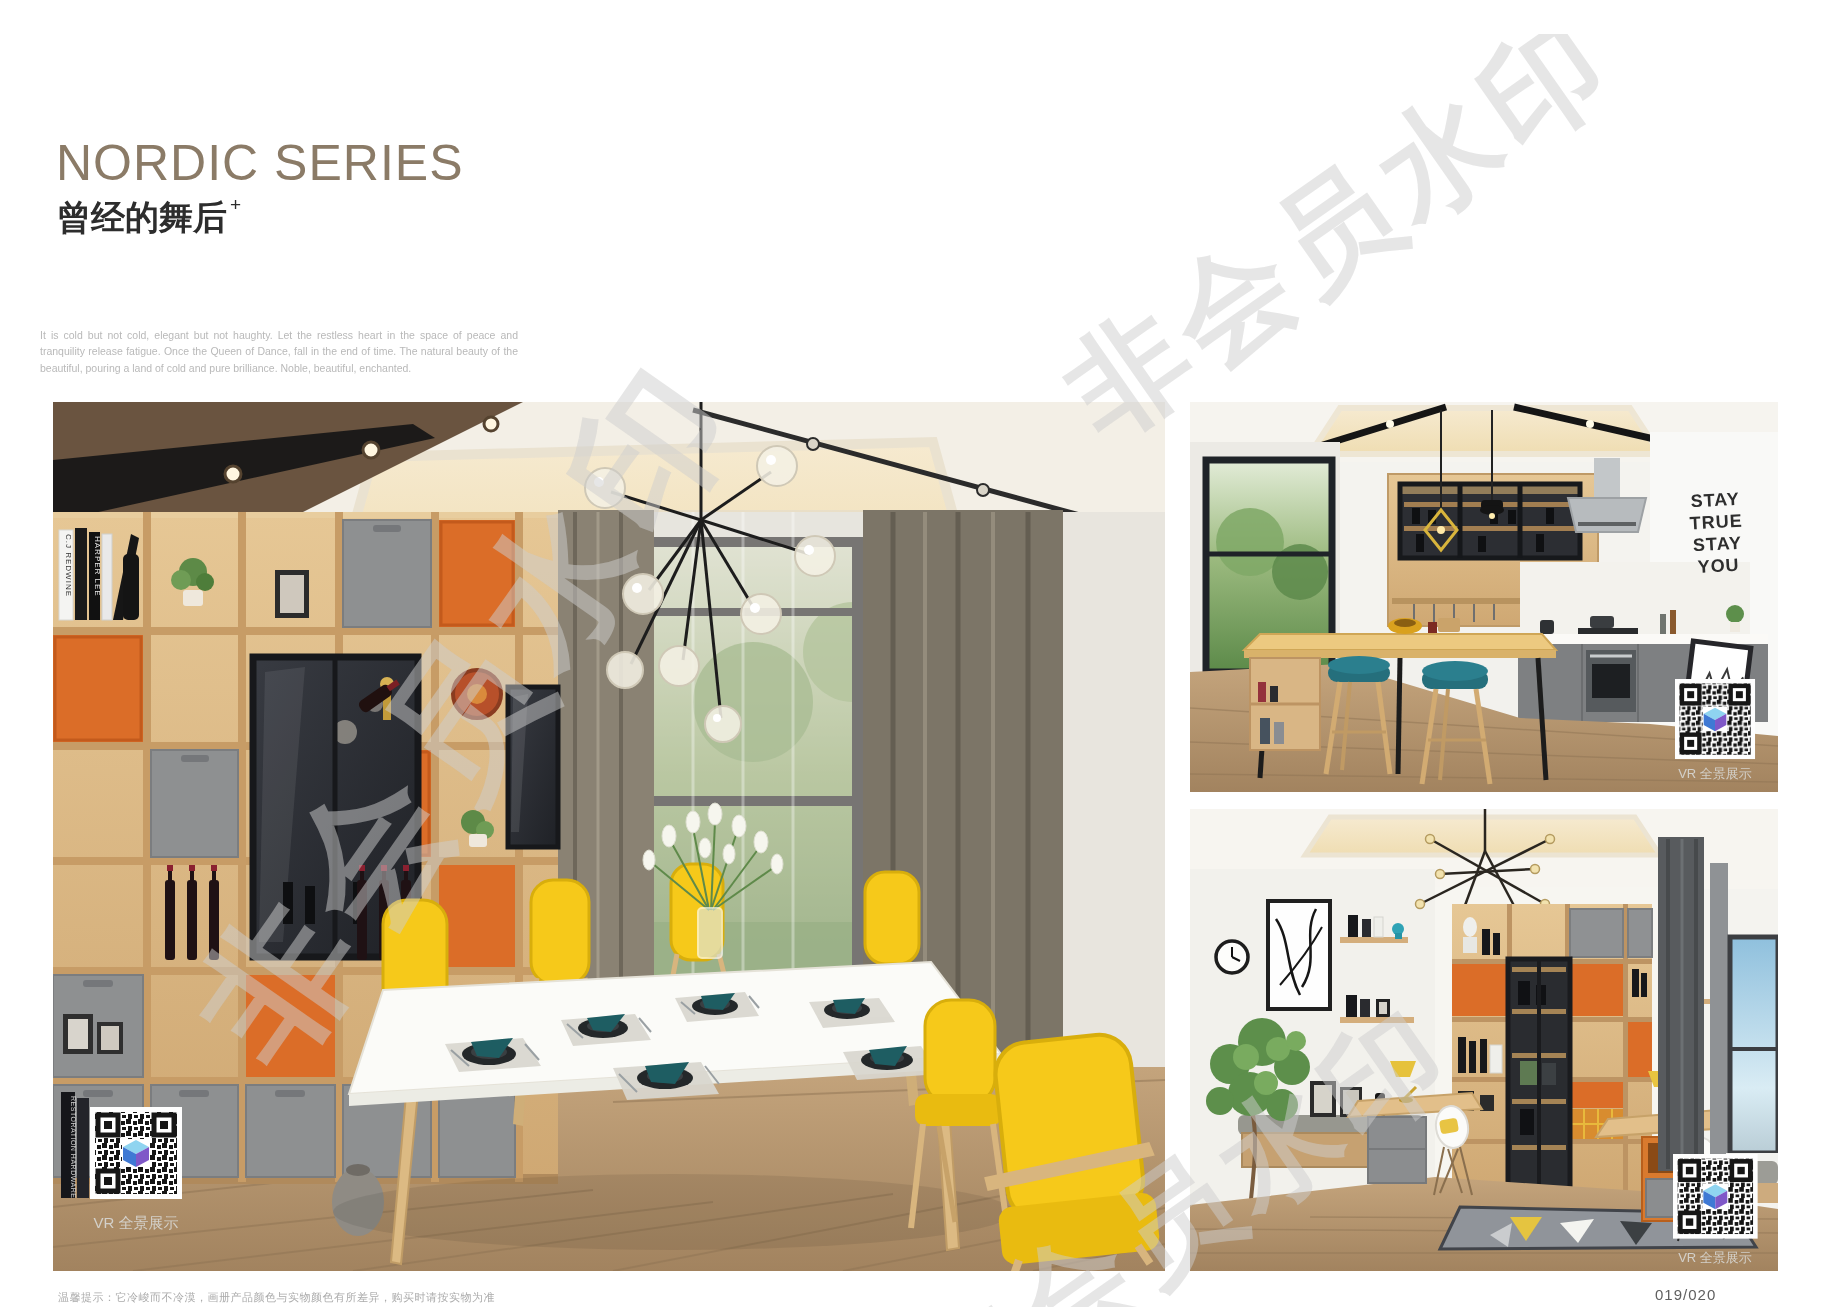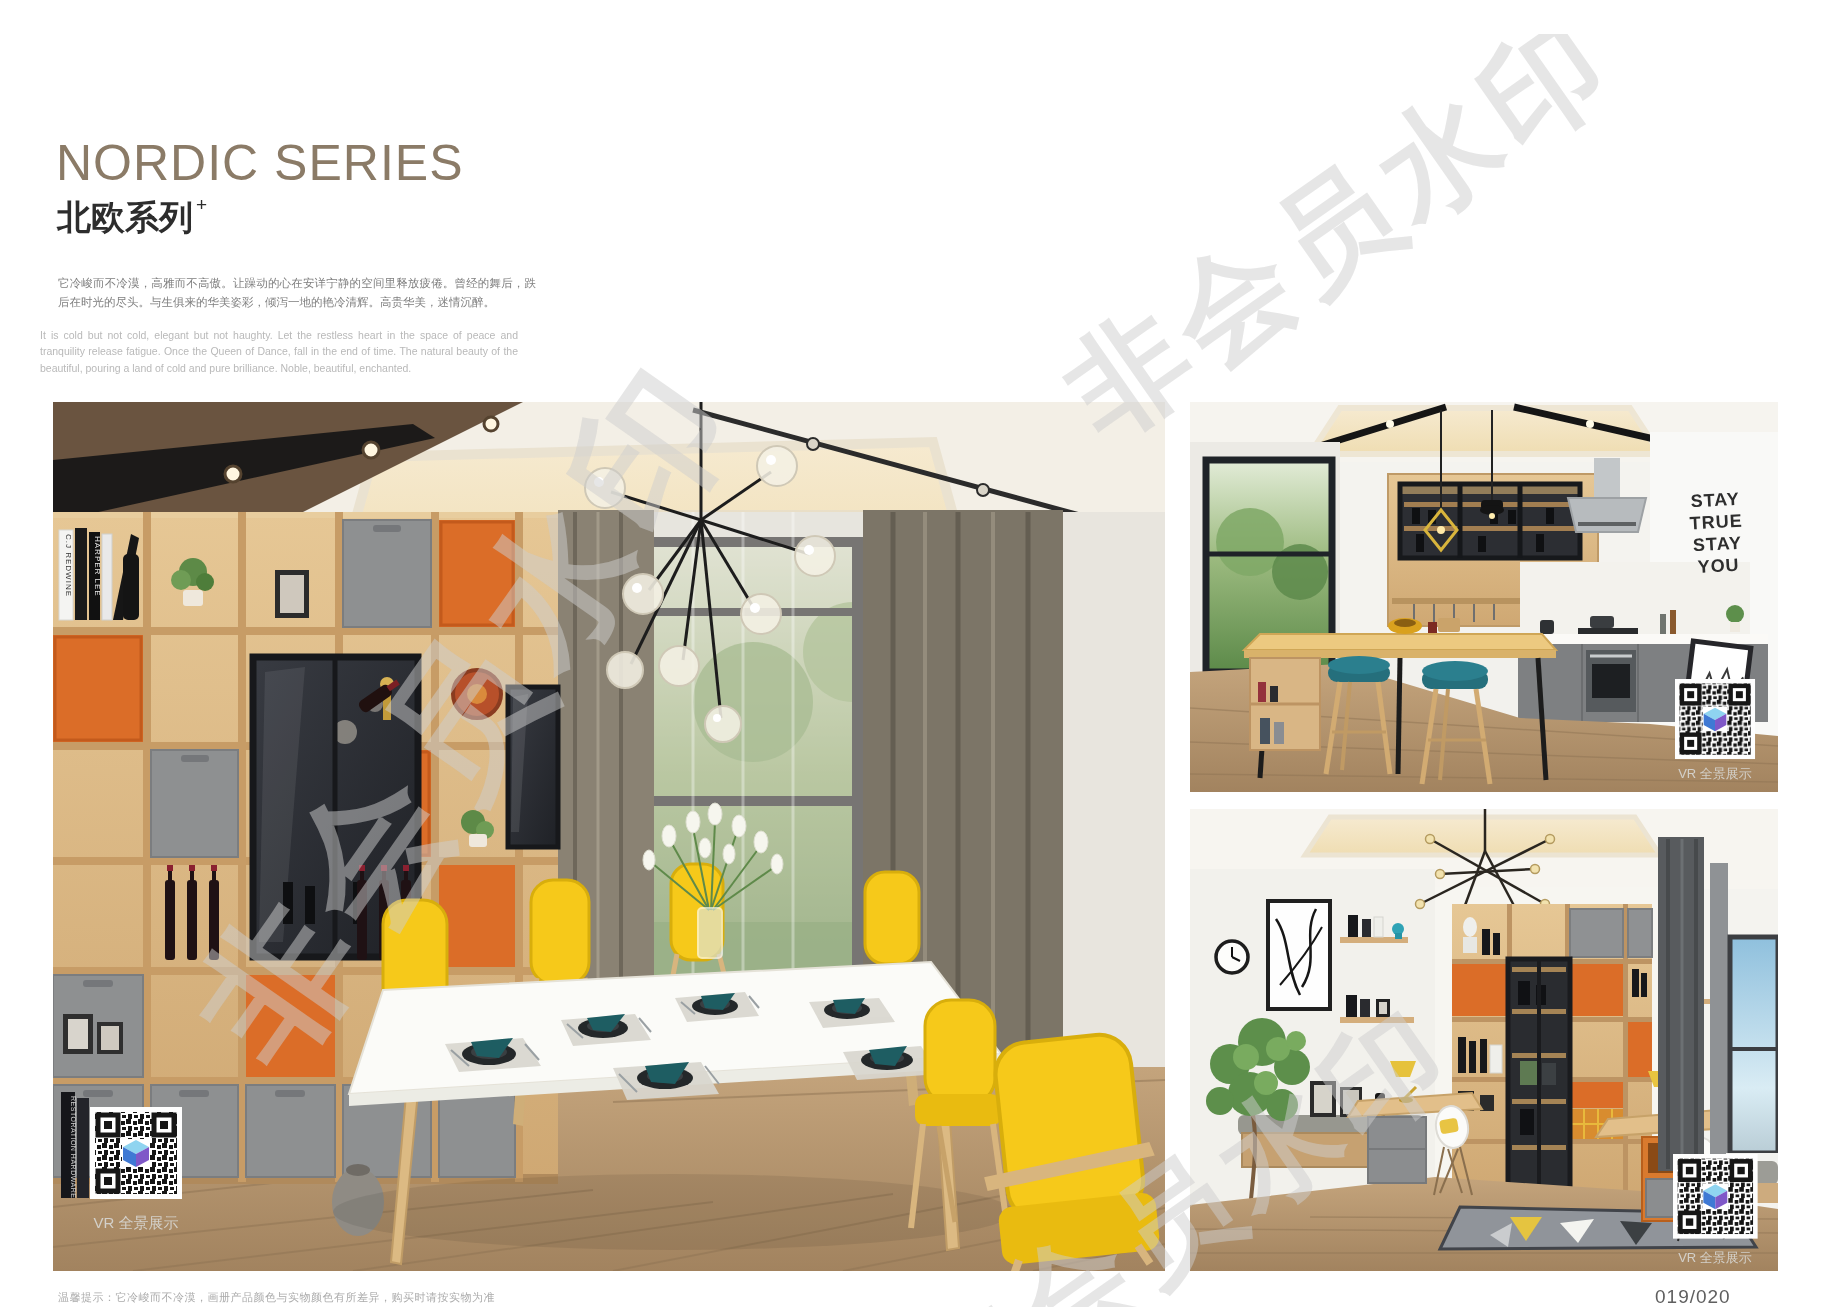--- a/index.html
+++ b/index.html
@@ -27,21 +27,21 @@
   .wm{position:absolute;z-index:3;color:rgba(205,205,205,0.5);font-weight:700;white-space:nowrap;
     pointer-events:none;transform-origin:center center;}
   #wm-left{left:470px;top:680px;font-size:150px;letter-spacing:12px;
     transform:translate(-50%,-50%) rotate(-55deg);}
   #wm-topright{left:1340px;top:195px;font-size:118px;letter-spacing:8px;
     transform:translate(-50%,-50%) rotate(-35deg);}
   #wm-bottom{left:1180px;top:1185px;font-size:118px;letter-spacing:8px;
     transform:translate(-50%,-50%) rotate(-35deg);}
   
   .disclaimer{position:absolute;left:58px;top:1256px;font-size:11px;color:#ababab;letter-spacing:.5px;}
-  .page-number{position:absolute;left:1655px;top:1252px;font-size:19px;color:#5f5f5f;letter-spacing:1px;}
+  .page-number{position:absolute;left:1655px;top:1252px;font-size:15px;color:#5f5f5f;letter-spacing:1px;}
 </style>
 </head>
 <body>
 
 <svg style="position:absolute;width:0;height:0" aria-hidden="true">
   <defs>
     <linearGradient id="gWood" x1="0" y1="0" x2="0" y2="1">
       <stop offset="0" stop-color="#e6c795"></stop>
         <stop offset="1" stop-color="#cfa873"></stop>
     </linearGradient>
@@ -74,23 +74,22 @@
       <rect x="2" y="7" width="4" height="5" fill="#161616"></rect>
       <rect x="8" y="8" width="4" height="3" fill="#161616"></rect>
     </pattern>
   </defs>
 </svg>
 
 <div class="page">
 
   <div class="title-en">NORDIC SERIES</div>
   <div class="title-cn">
-    <span>北欧系列</span><sup>+</sup>
+    <span>曾经的舞后</span><sup>+</sup>
   </div>
-  <p class="intro-cn">它冷峻而不冷漠，高雅而不高傲。让躁动的心在安详宁静的空间里释放疲倦。曾经的舞后，跌后在时光的尽头。与生俱来的华美姿彩，倾泻一地的艳冷清辉。高贵华美，迷情沉醉。</p>
   <p class="intro-en">It is cold but not cold, elegant but not haughty. Let the restless heart in the space of peace and tranquility release fatigue. Once the Queen of Dance, fall in the end of time. The natural beauty of the beautiful, pouring a land of cold and pure brilliance. Noble, beautiful, enchanted.</p>
 
   <div class="photo" id="photo-dining">
     <svg viewBox="0 0 1112 869" preserveAspectRatio="none">
       <rect x="0" y="0" width="1112" height="869" fill="#efece4"></rect>
 
       <g>
         <rect x="0" y="0" width="1112" height="270" fill="#f3efe6"></rect>
         <polygon points="320,55 880,40 922,192 278,206" fill="url(#gCove)" stroke="#eae2d0" stroke-width="10"></polygon>
         <polygon points="0,0 470,0 250,110 0,150" fill="#6a5440"></polygon>

